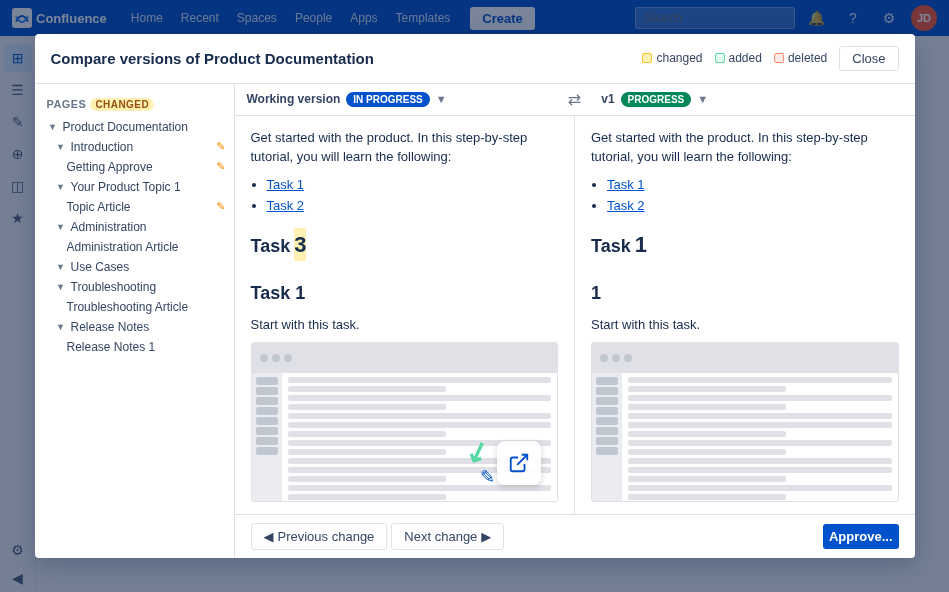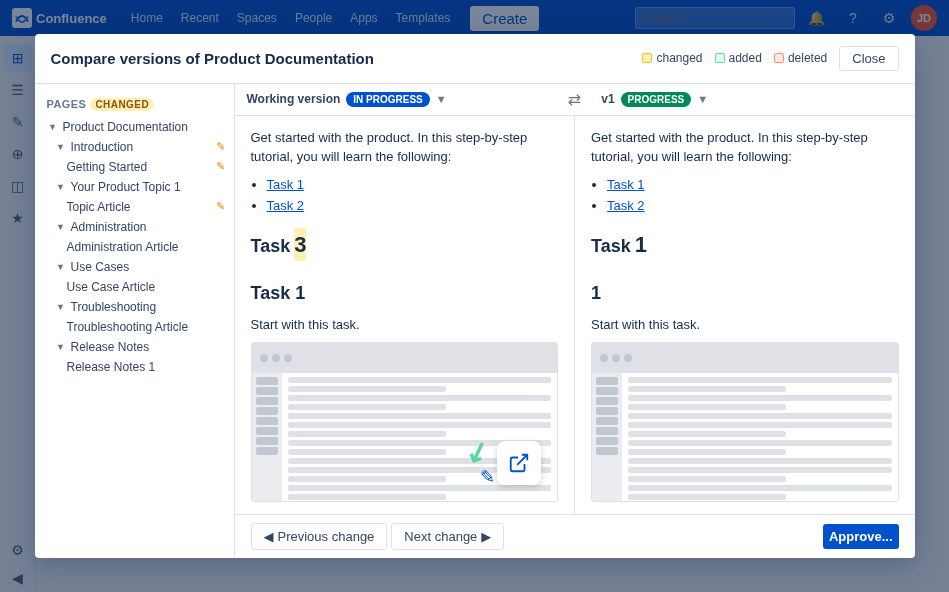--- a/index.html
+++ b/index.html
@@ -42,22 +42,22 @@
       padding: 4px 8px;
       border-radius: 3px;
       font-size: 12px;
       cursor: pointer;
     }
     .nav-create {
       background: white;
       color: #0052cc;
       padding: 4px 12px;
       border-radius: 3px;
-      font-weight: 400;
-      font-size: 15px;
+      font-weight: 700;
+      font-size: 13px;
       cursor: pointer;
       margin-left: 4px;
     }
     .nav-right {
       margin-left: auto;
       display: flex; align-items: center; gap: 8px;
     }
     .nav-search {
       background: rgba(255,255,255,0.2);
       border: 1px solid rgba(255,255,255,0.3);
@@ -450,44 +450,41 @@
         <div class="page-tree-item">
           <span class="tree-collapse">▼</span>
           <span>Product Documentation</span>
         </div>
         <div class="page-tree-item tree-indent-1">
           <span class="tree-collapse">▼</span>
           <span>Introduction</span>
           <span class="changed-icon">✎</span>
         </div>
         <div class="page-tree-item tree-indent-2">
-          <span>Getting Started</span>
+          <span>Getting Approve</span>
           <span class="changed-icon">✎</span>
         </div>
         <div class="page-tree-item tree-indent-1">
           <span class="tree-collapse">▼</span>
           <span>Your Product Topic 1</span>
         </div>
         <div class="page-tree-item tree-indent-2">
           <span>Topic Article</span>
           <span class="changed-icon">✎</span>
         </div>
         <div class="page-tree-item tree-indent-1">
           <span class="tree-collapse">▼</span>
           <span>Administration</span>
         </div>
         <div class="page-tree-item tree-indent-2">
           <span>Administration Article</span>
         </div>
         <div class="page-tree-item tree-indent-1">
           <span class="tree-collapse">▼</span>
           <span>Use Cases</span>
-        </div>
-        <div class="page-tree-item tree-indent-2">
-          <span>Use Case Article</span>
         </div>
         <div class="page-tree-item tree-indent-1">
           <span class="tree-collapse">▼</span>
           <span>Troubleshooting</span>
         </div>
         <div class="page-tree-item tree-indent-2">
           <span>Troubleshooting Article</span>
         </div>
         <div class="page-tree-item tree-indent-1">
           <span class="tree-collapse">▼</span>

